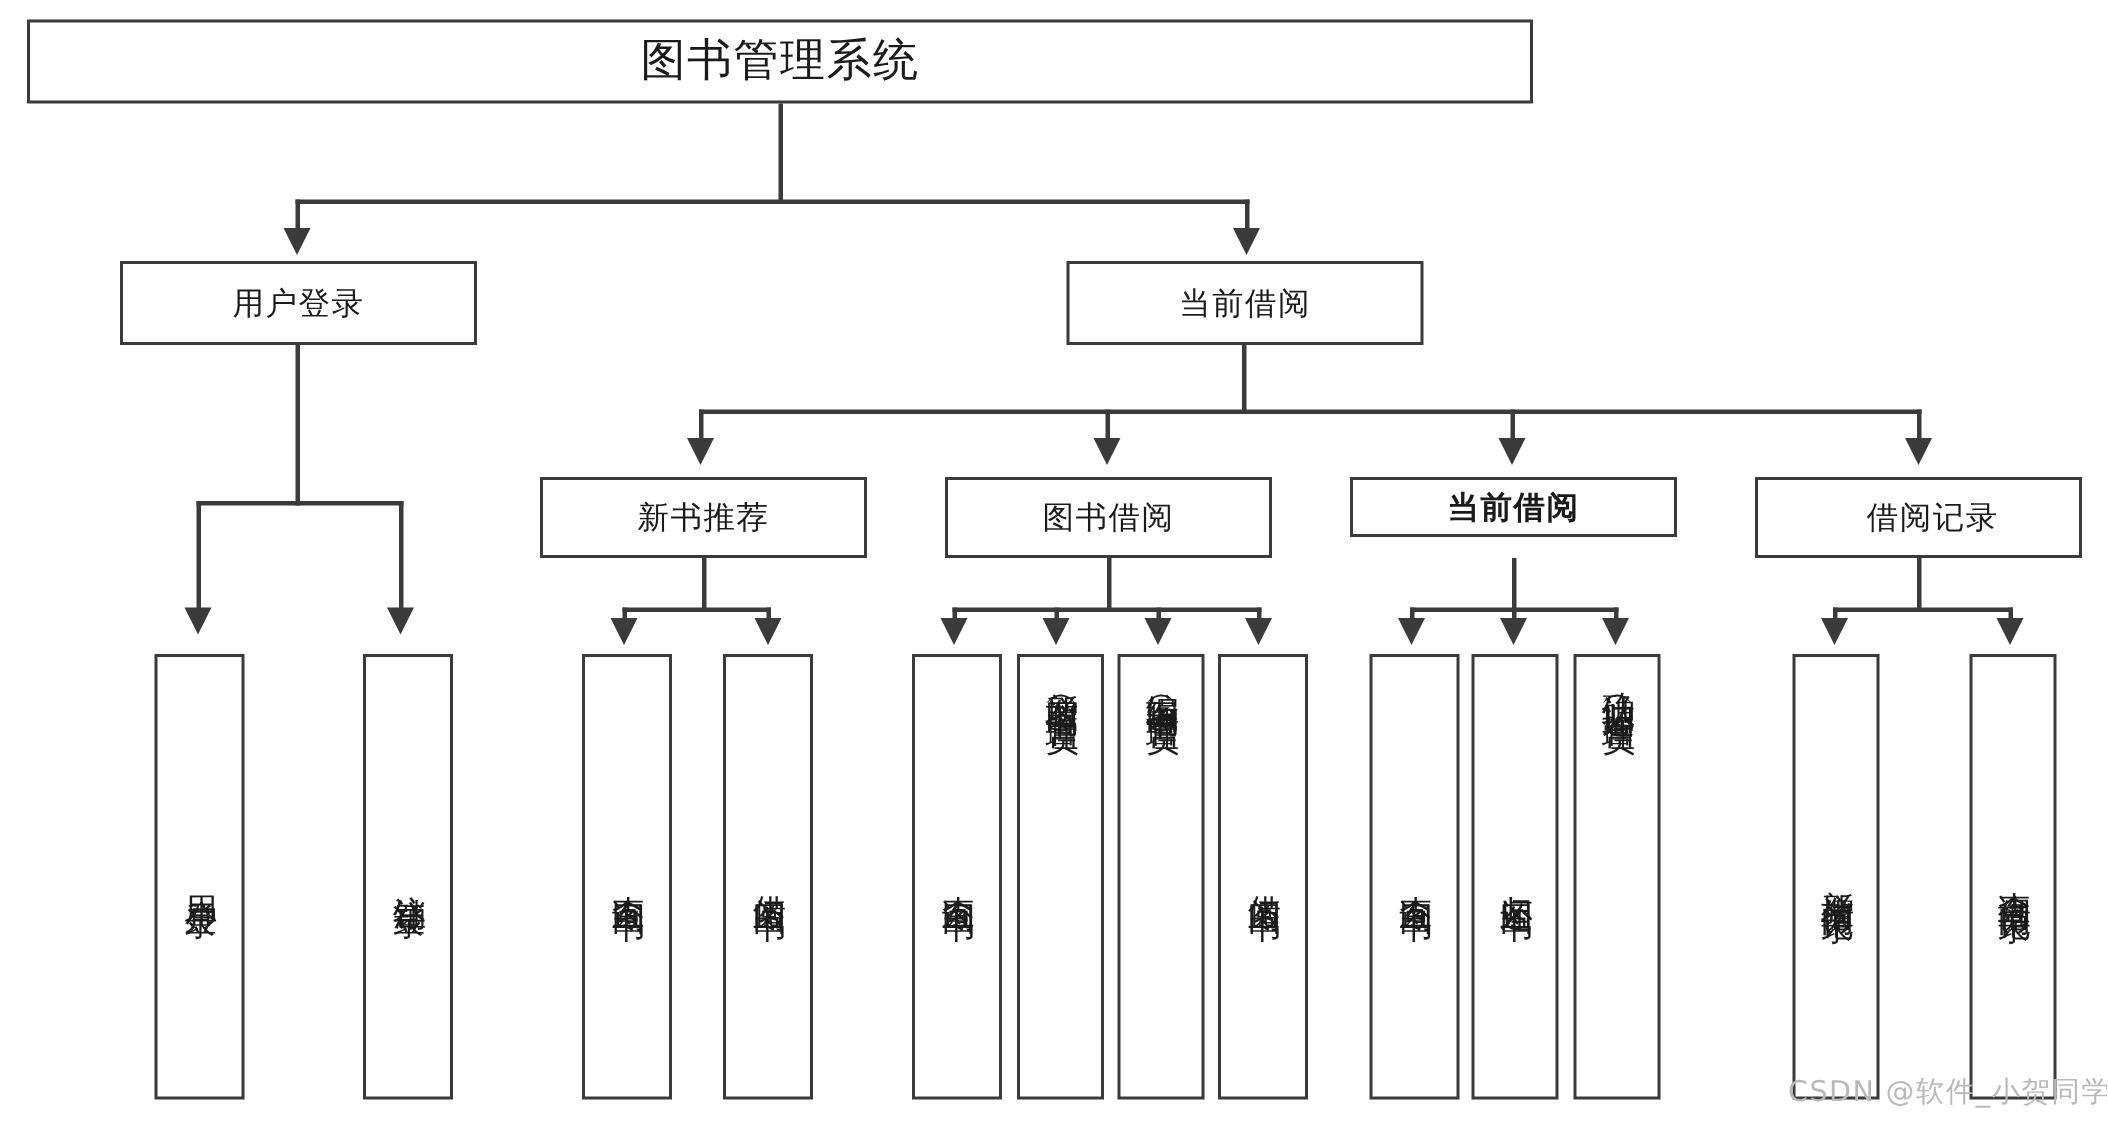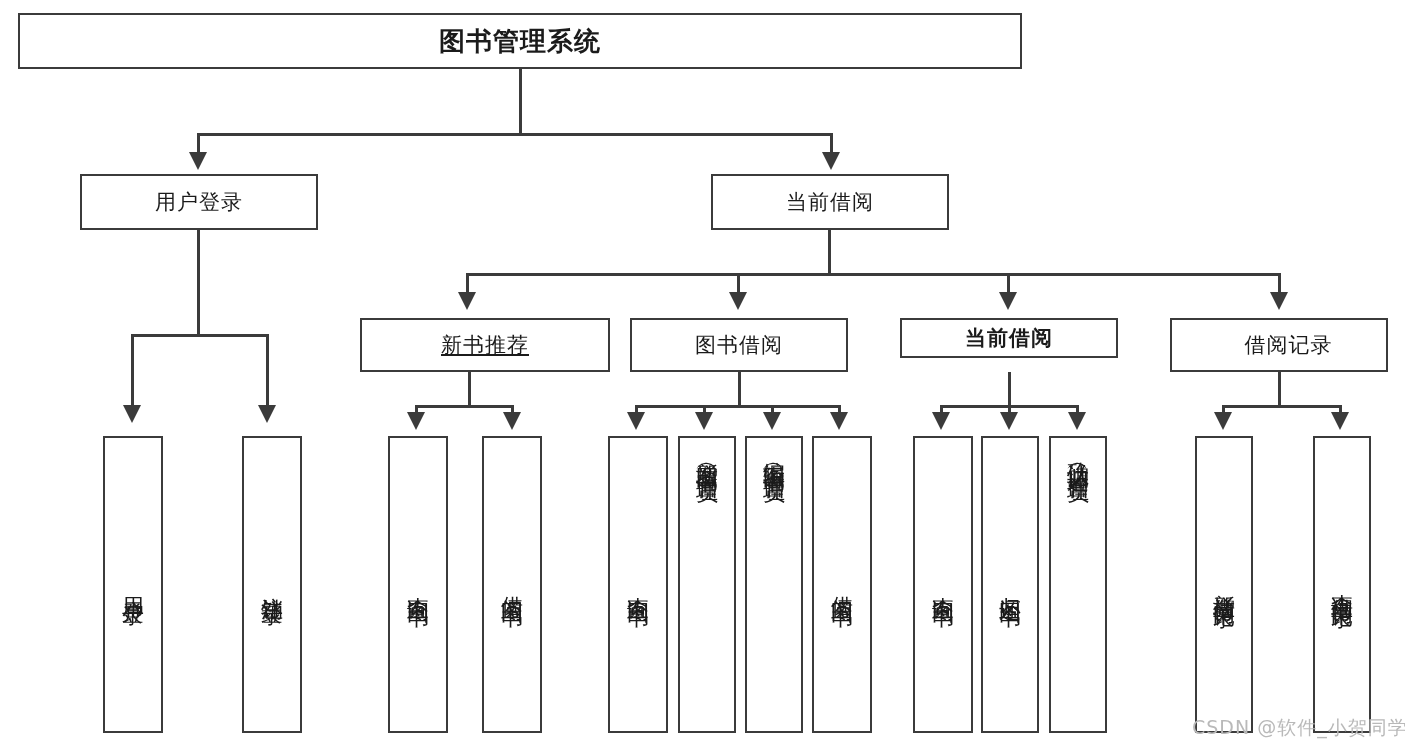--- a/index.html
+++ b/index.html
@@ -31,21 +31,21 @@
   .node .label {
     text-align: center;
     line-height: 1.08;
     white-space: pre-line;
   }
   
   .node.horiz .label {
     font-size: 21px;
     letter-spacing: 1px;
   }
-  .node.root .label { font-size: 26px; font-weight: bold; }
+  .node.root .label { font-size: 30px; }
 
   
   .node.vert {
     align-items: flex-start;
     justify-content: center;
     padding-top: 6px;
   }
   .node.vert .label {
     writing-mode: vertical-rl;
     text-orientation: upright;
@@ -122,21 +122,21 @@
   <div class="conn hline" style="left:466px; top:273px; width:815px; height:3px;"></div>
   <div class="conn vline" style="left:466px; top:273px; width:3px; height:22px;"></div>
   <div class="arrowhead" style="left:458px; top:292px;"></div>
   <div class="conn vline" style="left:737px; top:273px; width:3px; height:22px;"></div>
   <div class="arrowhead" style="left:729px; top:292px;"></div>
   <div class="conn vline" style="left:1007px; top:273px; width:3px; height:22px;"></div>
   <div class="arrowhead" style="left:999px; top:292px;"></div>
   <div class="conn vline" style="left:1278px; top:273px; width:3px; height:22px;"></div>
   <div class="arrowhead" style="left:1270px; top:292px;"></div>
 
-  <div class="node horiz" style="left:360px; top:318px; width:250px; height:54px;text-decoration:underline;">
+  <div class="node horiz" style="left:360px; top:318px; width:218px; height:54px;">
     <span class="label">新书推荐</span>
   </div>
   <div class="node horiz" style="left:630px; top:318px; width:218px; height:54px;">
     <span class="label">图书借阅</span>
   </div>
   <div class="node horiz" style="left:900px; top:318px; width:218px; height:40px;font-weight:bold;">
     <span class="label">当前借阅</span>
   </div>
   <div class="node horiz" style="left:1170px; top:318px; width:218px; height:54px;padding-left:19px;">
     <span class="label">借阅记录</span>

